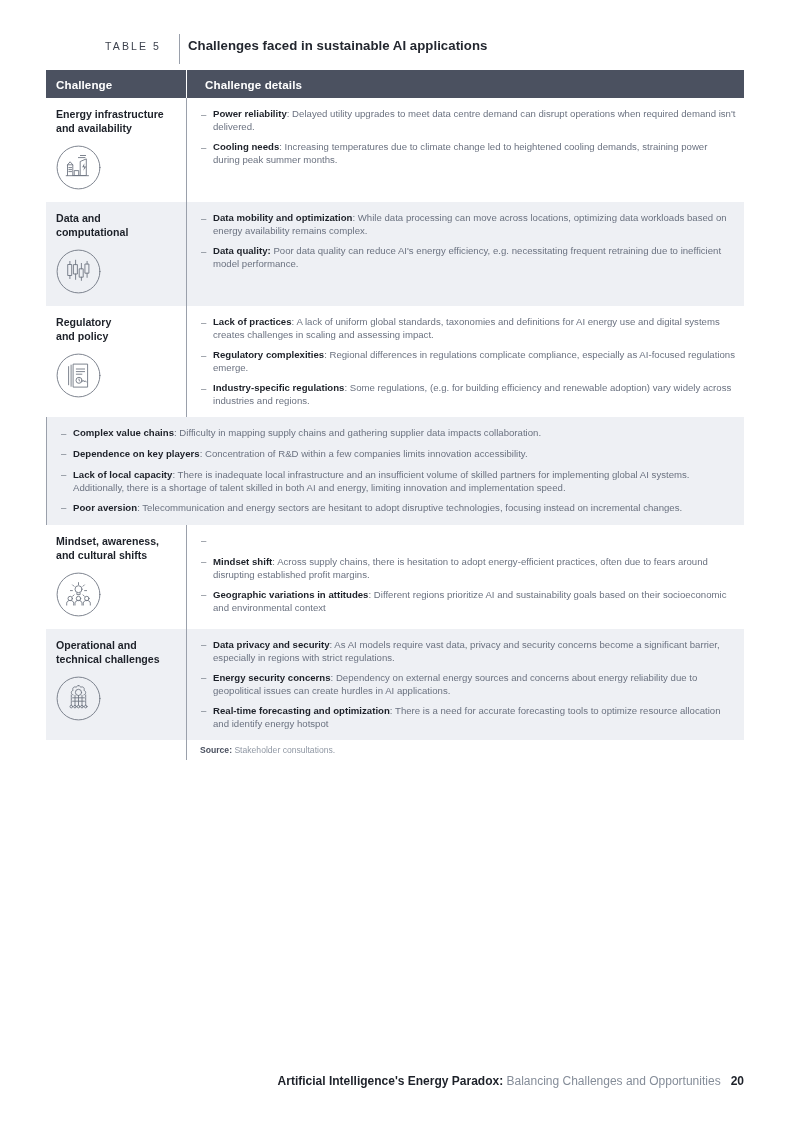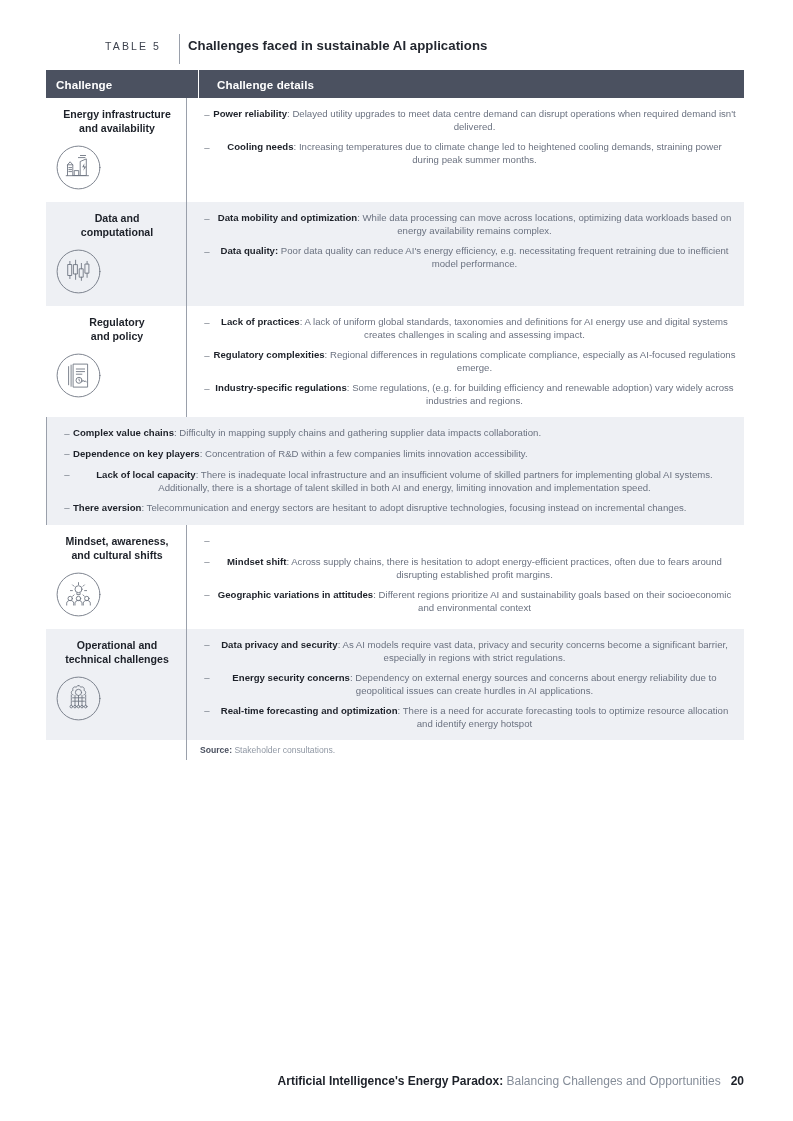--- a/index.html
+++ b/index.html
@@ -64,21 +64,20 @@
     position: absolute;
     left: 46px;
     top: 70px;
     width: 698px;
   }
   .thead {
     display: flex;
     background: #4b5160;
     height: 28px;
     align-items: center;
-    gap: 12px;
   }
   .th {
     font-size: 11.6px;
     font-weight: bold;
     color: #ffffff;
     letter-spacing: 0.1px;
   }
   .th-challenge {
     width: 140px;
     padding-left: 10px;
@@ -91,21 +90,20 @@
     border-left: 1px solid #ffffff;
     height: 32px;
     display: flex;
     align-items: center;
   }
 
   .trow {
     display: flex;
     align-items: stretch;
     position: relative;
-    text-align: center;
   }
   .trow.shaded { background: #eef0f4; }
   .trow.plain  { background: #ffffff; }
 
   .cell-challenge {
     width: 140px;
     box-sizing: border-box;
     padding: 9px 8px 12px 10px;
     position: relative;
   }
@@ -318,21 +316,21 @@
             <div class="bullet">
               <span class="dash">–</span>
               <span class="btext"><span class="blabel">Dependence on key players</span><span>:</span><span> Concentration of R&amp;D within a few companies limits innovation accessibility.</span></span>
             </div>
             <div class="bullet">
               <span class="dash">–</span>
               <span class="btext"><span class="blabel">Lack of local capacity</span><span>:</span><span> There is inadequate local infrastructure and an insufficient volume of skilled partners for implementing global AI systems. Additionally, there is a shortage of talent skilled in both AI and energy, limiting innovation and implementation speed.</span></span>
             </div>
             <div class="bullet">
               <span class="dash">–</span>
-              <span class="btext"><span class="blabel">There aversion</span><span>:</span><span> Telecommunication and energy sectors are hesitant to adopt disruptive technologies, focusing instead on incremental changes.</span></span>
+              <span class="btext"><span class="blabel">Poor aversion</span><span>:</span><span> Telecommunication and energy sectors are hesitant to adopt disruptive technologies, focusing instead on incremental changes.</span></span>
             </div>
           </div>
         </div>
         <div class="trow plain">
           <div class="cell-challenge">
             <div class="challenge-title">Mindset, awareness,
 and cultural shifts</div>
             <div class="icon-wrap">
               <svg width="45" height="45" viewBox="0 0 45 45" fill="none" stroke="#6f7682" stroke-width="0.9" stroke-linecap="round" stroke-linejoin="round">
                 <circle cx="22.5" cy="22.5" r="21.4"></circle>

